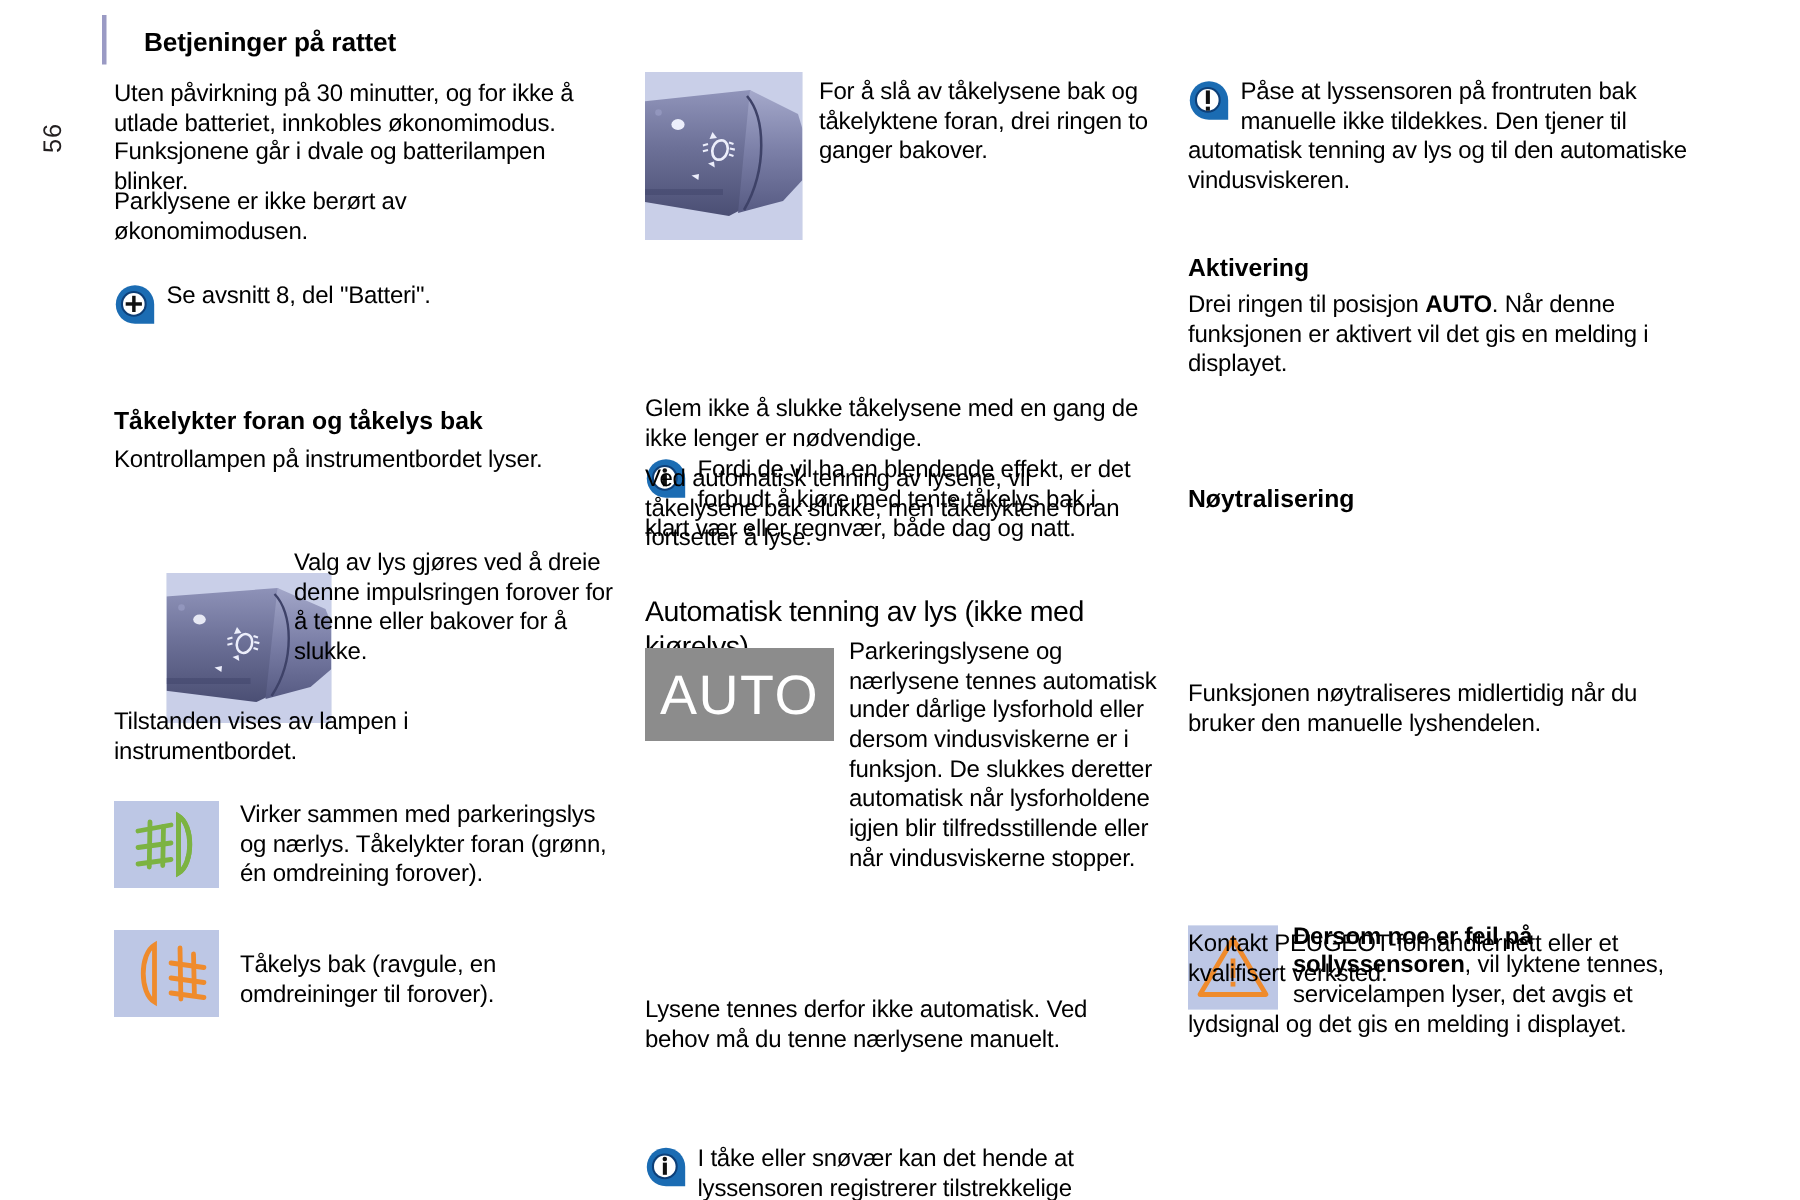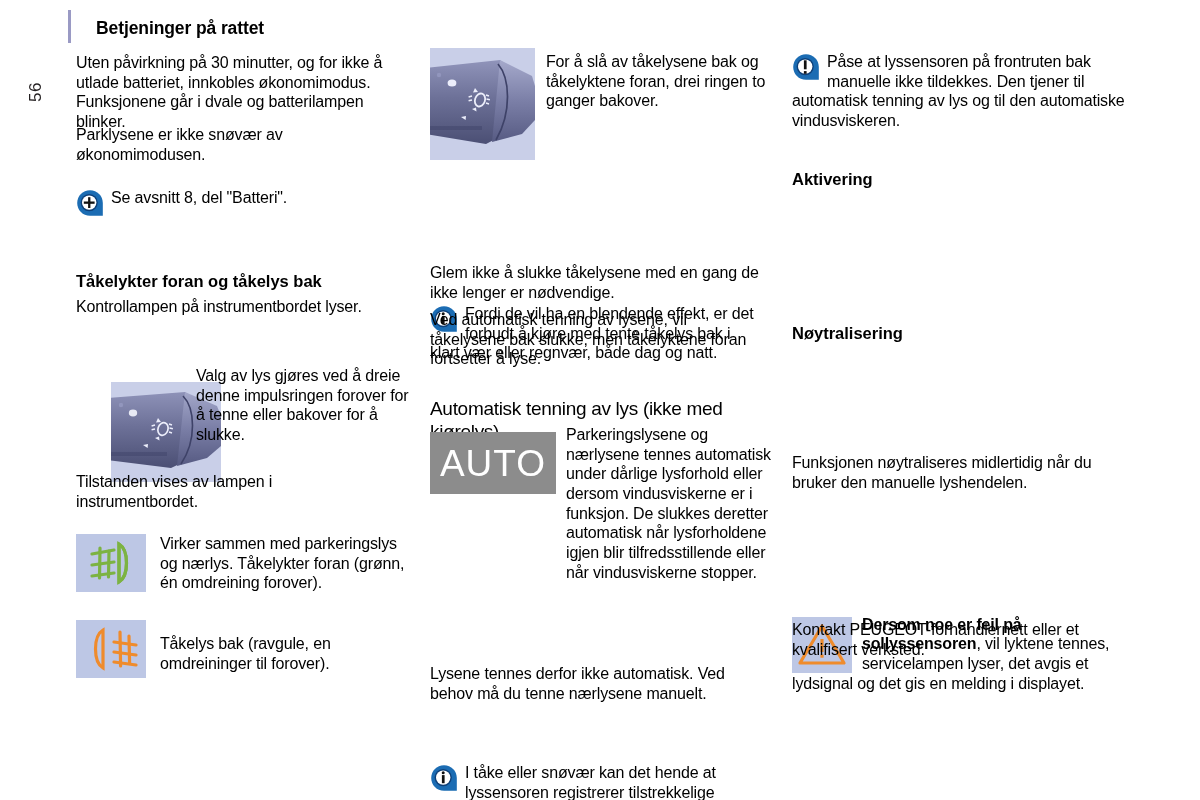--- a/index.html
+++ b/index.html
@@ -146,21 +146,21 @@
 
   <div class="page-number">56</div>
   <div class="title-bar"></div>
 
   <div class="col col-1">
 
     <h2 class="section-title blk" style="left:20px; top:18px; width:330px;">Betjeninger på rattet</h2>
 
     <p class="body blk" style="left:0; top:53px; width:320px;">Uten påvirkning på 30 minutter, og for ikke å utlade batteriet, innkobles økonomimodus. Funksjonene går i dvale og batterilampen blinker.</p>
 
-    <p class="body blk" style="left:0; top:125px; width:320px;">Parklysene er ikke snøvær av økonomimodusen.</p>
+    <p class="body blk" style="left:0; top:125px; width:320px;">Parklysene er ikke berørt av økonomimodusen.</p>
 
     <div class="blk notice" style="left:0; top:188px; width:330px;">
       <span class="ico-float drop-icon">
         <svg width="28" height="28" viewBox="0 0 28 28">
           <path d="M14 1.2 C21.2 1.2 26.8 6.8 26.8 14 L26.8 26.8 L14 26.8 C6.8 26.8 1.2 21.2 1.2 14 C1.2 6.8 6.8 1.2 14 1.2 Z" fill="#1b6cb3"></path>
           <circle cx="13.2" cy="13.6" r="8.6" fill="#0d3f78"></circle>
           <circle cx="13.2" cy="13.6" r="7.2" fill="#ffffff"></circle>
           <rect x="12.1" y="8.2" width="2.3" height="10.8" fill="#111111"></rect>
           <rect x="7.8" y="12.5" width="10.8" height="2.3" fill="#111111"></rect>
         </svg>
@@ -328,20 +328,23 @@
           <circle cx="13.2" cy="13.6" r="7.2" fill="#ffffff"></circle>
           <rect x="11.9" y="7.3" width="2.7" height="9" fill="#111111"></rect>
           <rect x="11.9" y="18.1" width="2.7" height="2.7" fill="#111111"></rect>
         </svg>
       </span>
       <div class="notice-text">Påse at lyssensoren på frontruten bak manuelle ikke tildekkes. Den tjener til automatisk tenning av lys og til den automatiske vindusviskeren.</div>
     </div>
 
     <h3 class="sub-title blk" style="left:0; top:170px; width:340px;">Aktivering</h3>
 
+    <p class="body blk" style="left:0; top:194px; width:330px;">
+      <span>Drei ringen til posisjon </span><b class="inl">AUTO</b><span>. Når denne funksjonen er aktivert vil det gis en melding i displayet.</span>
+    </p>
 
     <h3 class="sub-title blk" style="left:0; top:324px; width:340px;">Nøytralisering</h3>
 
 
     <p class="body blk" style="left:0; top:453px; width:330px;">Funksjonen nøytraliseres midlertidig når du bruker den manuelle lyshendelen.</p>
 
     <div class="blk notice" style="left:0; top:536px; width:340px;">
       <span class="ico-float tile" style="width:60px; height:56px; margin:2px 10px 0 0;">
         <svg width="60" height="56" viewBox="0 0 60 56">
           <rect width="60" height="56" fill="#bdc7e5"></rect>

